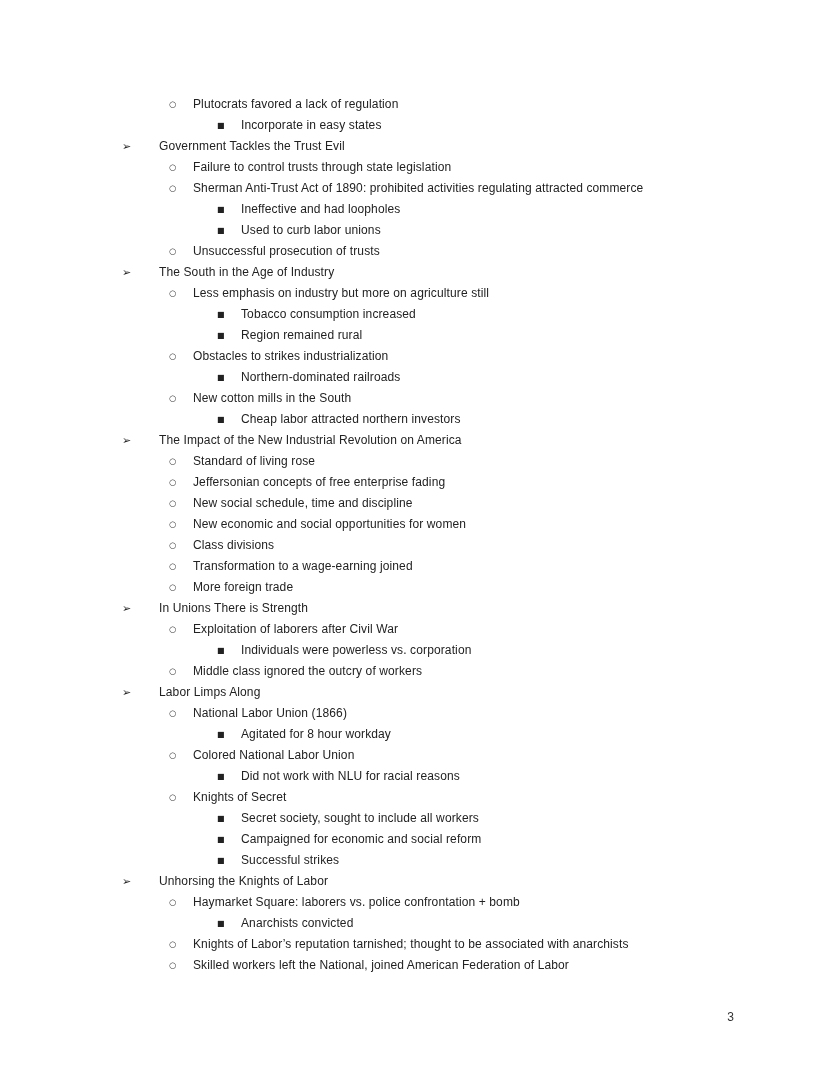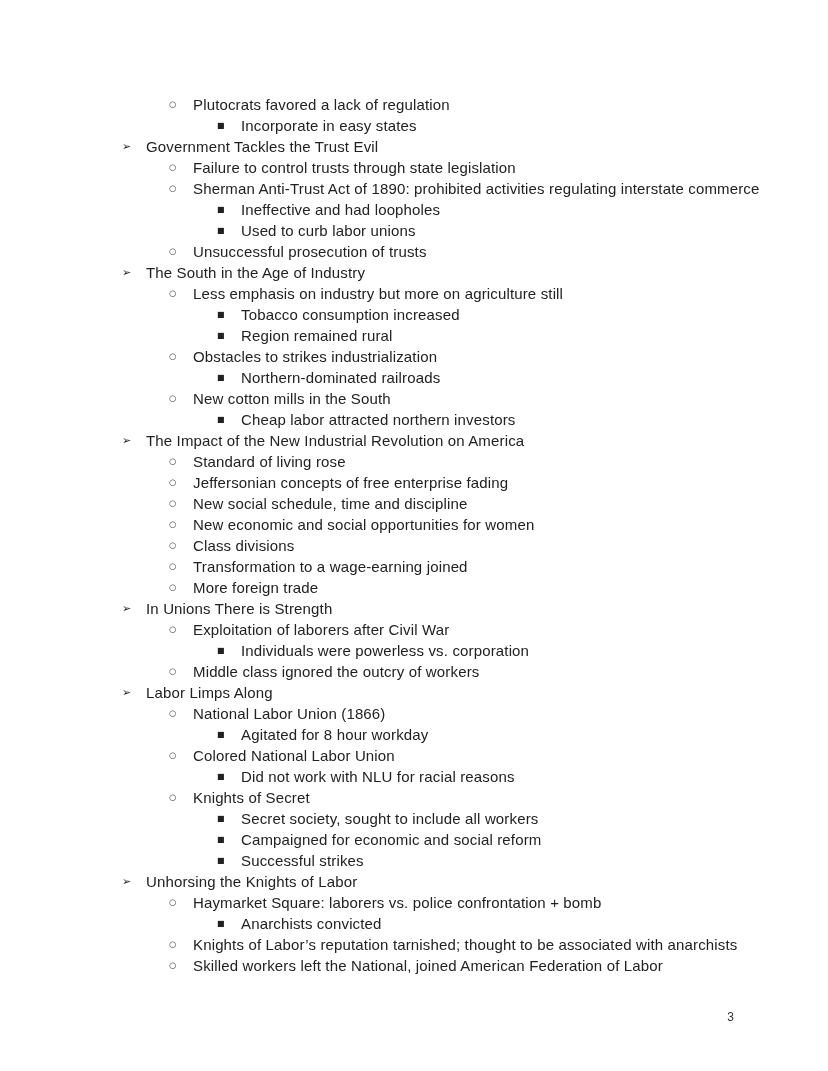--- a/index.html
+++ b/index.html
@@ -35,33 +35,33 @@
   }
   .marker {
     flex: 0 0 auto;
     text-align: left;
     color: #222222;
     font-family: "DejaVu Sans", sans-serif;
     line-height: 21px;
   }
   .item-text {
     flex: 0 0 auto;
-    font-size: 15px;
+    font-size: 12px;
     line-height: 21px;
     color: #222222;
     letter-spacing: 0.01em;
   }
 
   
   .lvl1 .marker {
     width: 21px;
     margin-left: 122px;
     font-size: 11px;
   }
-  .lvl1 .item-text { margin-left: 3px; }
+  .lvl1 .item-text { margin-left: 16px; }
 
   
   .lvl2 .marker {
     width: 21px;
     margin-left: 169px;
     font-size: 8.5px;
     color: #3a3a3a;
   }
   .lvl2 .item-text { margin-left: 3px; }
 
@@ -98,21 +98,21 @@
       <div class="outline-item lvl1">
         <span class="marker">➢</span>
         <span class="item-text">Government Tackles the Trust Evil</span>
       </div>
       <div class="outline-item lvl2">
         <span class="marker">○</span>
         <span class="item-text">Failure to control trusts through state legislation</span>
       </div>
       <div class="outline-item lvl2">
         <span class="marker">○</span>
-        <span class="item-text">Sherman Anti-Trust Act of 1890: prohibited activities regulating interstate commerce</span>
+        <span class="item-text">Sherman Anti-Trust Act of 1890: prohibited activities regulating attracted commerce</span>
       </div>
       <div class="outline-item lvl3">
         <span class="marker">■</span>
         <span class="item-text">Ineffective and had loopholes</span>
       </div>
       <div class="outline-item lvl3">
         <span class="marker">■</span>
         <span class="item-text">Used to curb labor unions</span>
       </div>
       <div class="outline-item lvl2">

